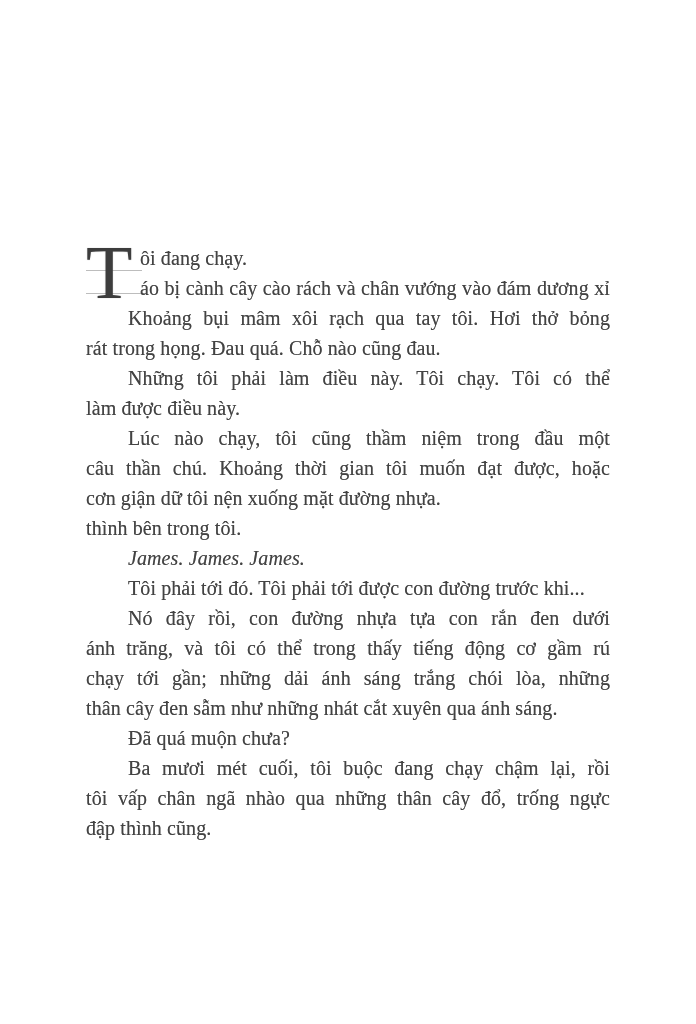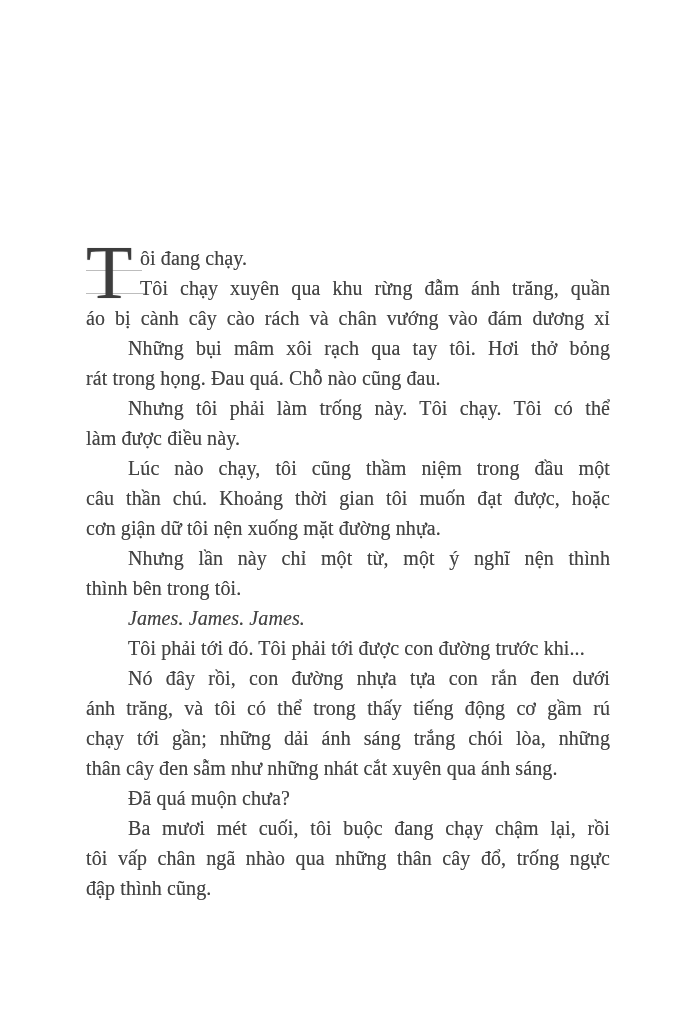--- a/index.html
+++ b/index.html
@@ -78,30 +78,28 @@
 </style>
 </head>
 <body>
 
 <div class="page" style="background: rgb(255, 255, 255);">
   <div class="flourish flourish-top"></div>
   <div class="flourish flourish-bottom"></div>
   <div class="text-block" id="text-block" style="color: rgb(67, 67, 67);">
     <span class="dropcap">T</span>
   <div class="line">ôi đang chạy.</div>
-      <div class="line stretch">Tôi chạy xuyên qua khu rừng đẫm ánh trăng, quần</div>
       <div class="line stretch">áo bị cành cây cào rách và chân vướng vào đám dương xỉ</div>
-      <div class="line indent stretch">Những bụi mâm xôi rạch qua tay tôi. Hơi thở bỏng</div>
+      <div class="line indent stretch">Khoảng bụi mâm xôi rạch qua tay tôi. Hơi thở bỏng</div>
       <div class="line">rát trong họng. Đau quá. Chỗ nào cũng đau.</div>
-      <div class="line indent stretch">Nhưng tôi phải làm trống này. Tôi chạy. Tôi có thể</div>
+      <div class="line indent stretch">Những tôi phải làm điều này. Tôi chạy. Tôi có thể</div>
       <div class="line">làm được điều này.</div>
       <div class="line indent stretch">Lúc nào chạy, tôi cũng thầm niệm trong đầu một</div>
       <div class="line stretch">câu thần chú. Khoảng thời gian tôi muốn đạt được, hoặc</div>
       <div class="line">cơn giận dữ tôi nện xuống mặt đường nhựa.</div>
-      <div class="line indent stretch">Nhưng lần này chỉ một từ, một ý nghĩ nện thình</div>
       <div class="line">thình bên trong tôi.</div>
       <div class="line indent italic">James. James. James.</div>
       <div class="line indent">Tôi phải tới đó. Tôi phải tới được con đường trước khi...</div>
       <div class="line indent stretch">Nó đây rồi, con đường nhựa tựa con rắn đen dưới</div>
       <div class="line stretch">ánh trăng, và tôi có thể trong thấy tiếng động cơ gầm rú</div>
       <div class="line stretch">chạy tới gần; những dải ánh sáng trắng chói lòa, những</div>
       <div class="line">thân cây đen sẫm như những nhát cắt xuyên qua ánh sáng.</div>
       <div class="line indent">Đã quá muộn chưa?</div>
       <div class="line indent stretch">Ba mươi mét cuối, tôi buộc đang chạy chậm lại, rồi</div>
       <div class="line stretch">tôi vấp chân ngã nhào qua những thân cây đổ, trống ngực</div>

